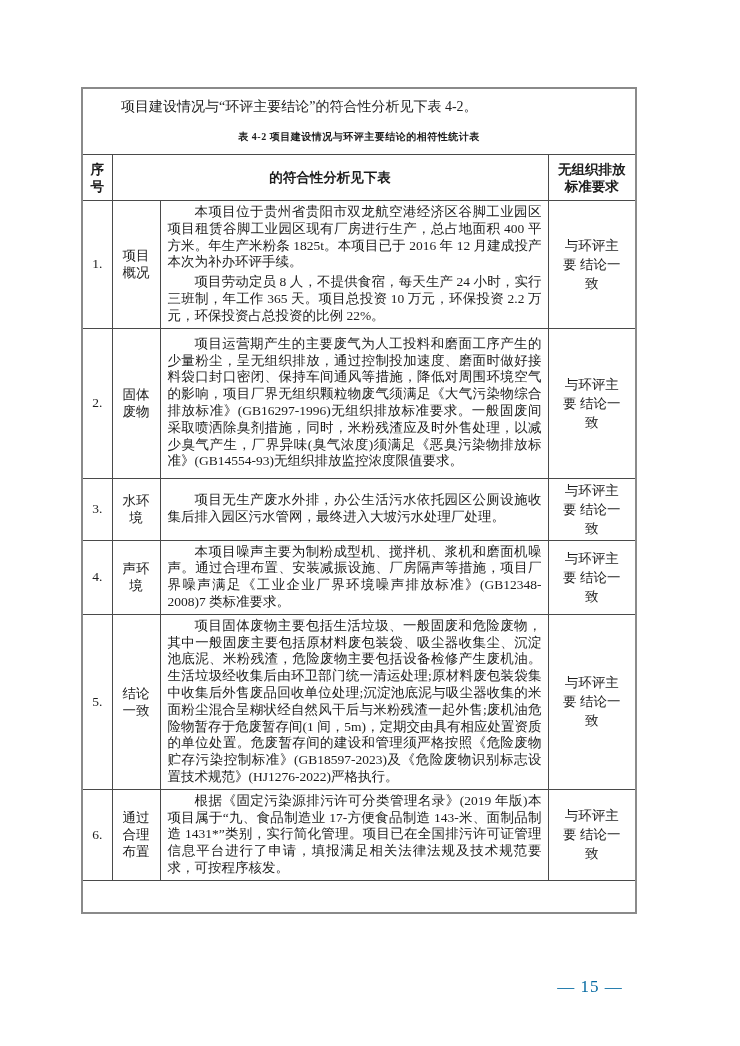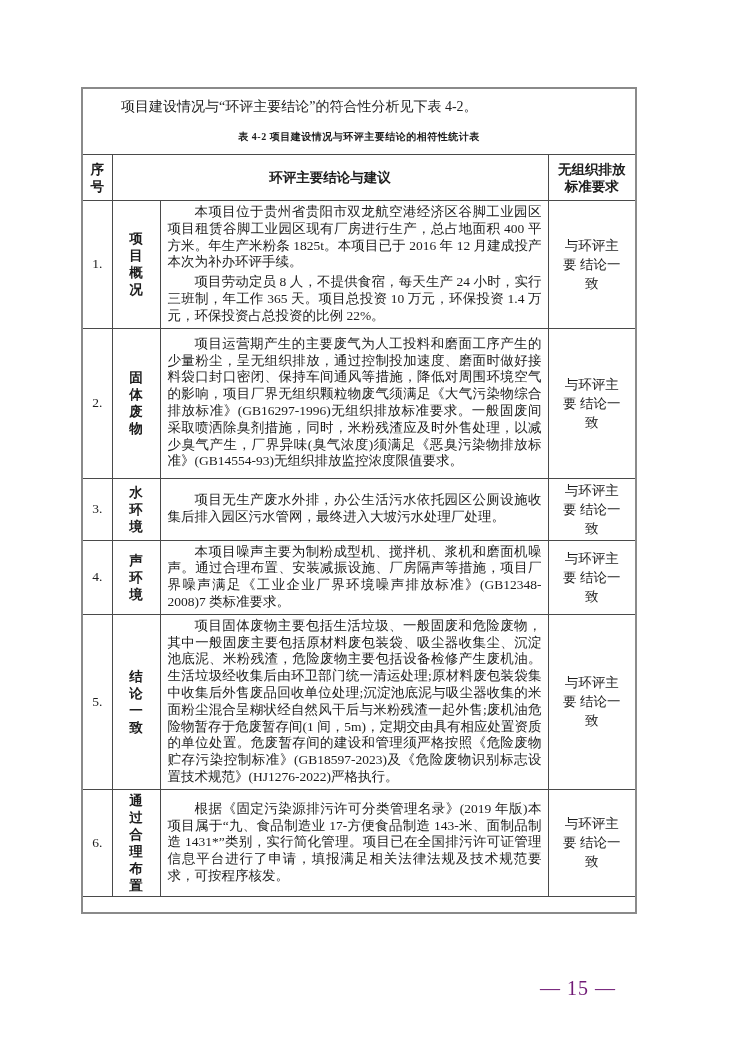--- a/index.html
+++ b/index.html
@@ -52,23 +52,22 @@
     line-height: 17px;
     height: 46px;
   }
   td.c-index {
     text-align: center;
     padding: 2px 1px;
     line-height: 16px;
   }
   td.c-cat {
     text-align: center;
-    padding: 2px 12px;
+    padding: 2px 4px;
     line-height: 17px;
-    font-weight: bold;
   }
   td.c-text {
     padding: 3px 6px 3px 7px;
     text-align: justify;
     line-height: 16.8px;
   }
   td.c-text p { text-indent: 2em; margin: 0; }
   td.c-text p + p { margin-top: 3px; }
   td.c-status {
     text-align: center;
@@ -80,54 +79,55 @@
   tr.rh-1 > td { height: 150px; }
   tr.rh-2 > td { height: 53px; }
   tr.rh-3 > td { height: 58px; }
   tr.rh-4 > td { height: 152px; }
   tr.rh-5 > td { height: 73px; }
 
   .page-number {
     position: absolute;
     left: 540px; top: 977px;
     width: 100px;
-    font-size: 20px;
+    text-align: center;
+    font-size: 17px;
     letter-spacing: 1px;
-    color: #701a75;
+    color: #0369a1;
     white-space: nowrap;
   }
 </style>
 </head>
 <body>
 
 <div class="sheet">
   <p class="intro">项目建设情况与“环评主要结论”的符合性分析见下表 4-2。</p>
   <div class="table-title">表 4-2  项目建设情况与环评主要结论的相符性统计表</div>
 
   <table class="grid">
     <colgroup>
       <col style="width:29px">
       <col style="width:48px">
       <col>
       <col style="width:87px">
     </colgroup>
     <thead>
       <tr>
         <th class="hdr">序号</th>
-        <th class="hdr" colspan="2">环评主要结论与建议</th>
+        <th class="hdr" colspan="2">的符合性分析见下表</th>
         <th class="hdr">无组织排放标准要求</th>
       </tr>
     </thead>
     <tbody>
         <tr class="rh-0">
           <td class="c-index">1.</td>
           <td class="c-cat">项目概况</td>
           <td class="c-text">
             <p>本项目位于贵州省贵阳市双龙航空港经济区谷脚工业园区项目租赁谷脚工业园区现有厂房进行生产，总占地面积 400 平方米。年生产米粉条 1825t。本项目已于 2016 年 12 月建成投产本次为补办环评手续。</p>
-            <p>项目劳动定员 8 人，不提供食宿，每天生产 24 小时，实行三班制，年工作 365 天。项目总投资 10 万元，环保投资 1.4 万元，环保投资占总投资的比例 22%。</p>
+            <p>项目劳动定员 8 人，不提供食宿，每天生产 24 小时，实行三班制，年工作 365 天。项目总投资 10 万元，环保投资 2.2 万元，环保投资占总投资的比例 22%。</p>
           </td>
           <td class="c-status">与环评主要 结论一致</td>
         </tr>
         <tr class="rh-1">
           <td class="c-index">2.</td>
           <td class="c-cat">固体废物</td>
           <td class="c-text">
             <p>项目运营期产生的主要废气为人工投料和磨面工序产生的少量粉尘，呈无组织排放，通过控制投加速度、磨面时做好接料袋口封口密闭、保持车间通风等措施，降低对周围环境空气的影响，项目厂界无组织颗粒物废气须满足《大气污染物综合排放标准》(GB16297-1996)无组织排放标准要求。一般固废间采取喷洒除臭剂措施，同时，米粉残渣应及时外售处理，以减少臭气产生，厂界异味(臭气浓度)须满足《恶臭污染物排放标准》(GB14554-93)无组织排放监控浓度限值要求。</p>
           </td>
           <td class="c-status">与环评主要 结论一致</td>

